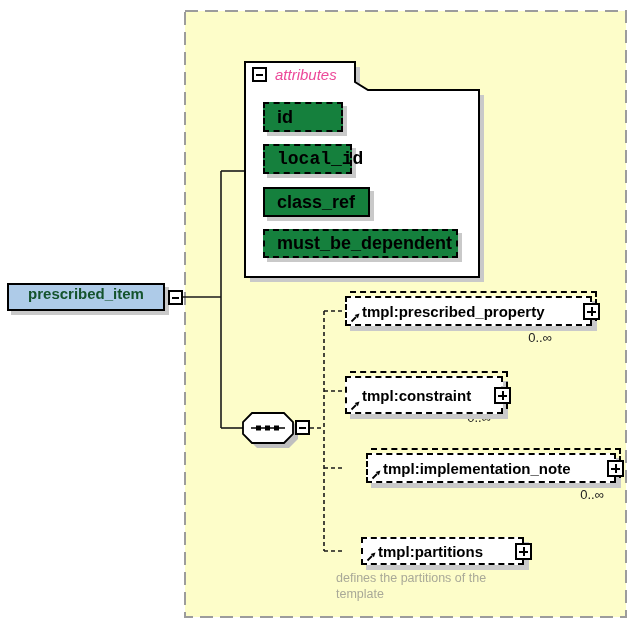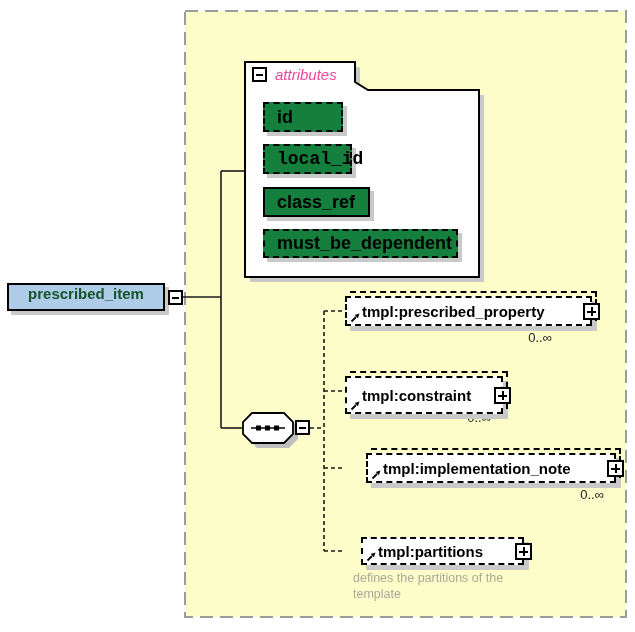--- a/index.html
+++ b/index.html
@@ -143,15 +143,15 @@
     <div class="face">
       <svg class="ref-arrow" width="12" height="12" viewBox="0 0 12 12">
         <line x1="2.5" y1="10.5" x2="7" y2="6" stroke="#000" stroke-width="1.8"></line>
         <polygon points="10.5,2.5 5.7,4.1 8.9,7.3" fill="#000"></polygon>
       </svg>
       <span>tmpl:partitions</span>
     </div>
     <div class="tbox plus abs plusbox"></div>
   </div>
 
-  <div class="abs annotation" style="left:353px;top:570px;">defines the partitions of the template</div>
+  <div class="abs annotation" style="left:336px;top:570px;">defines the partitions of the template</div>
 
 </div>
 
 </body></html>

